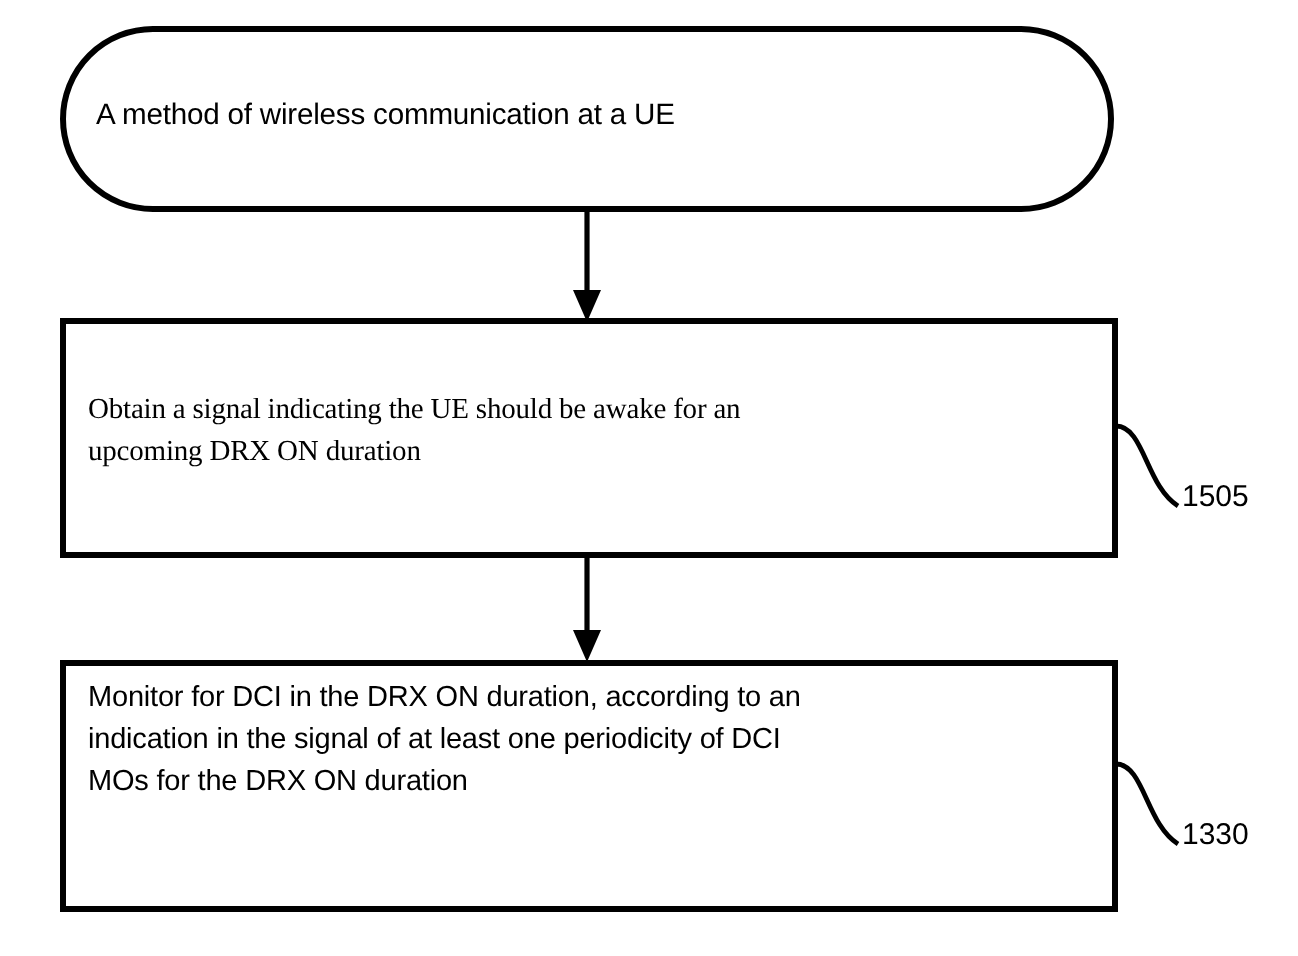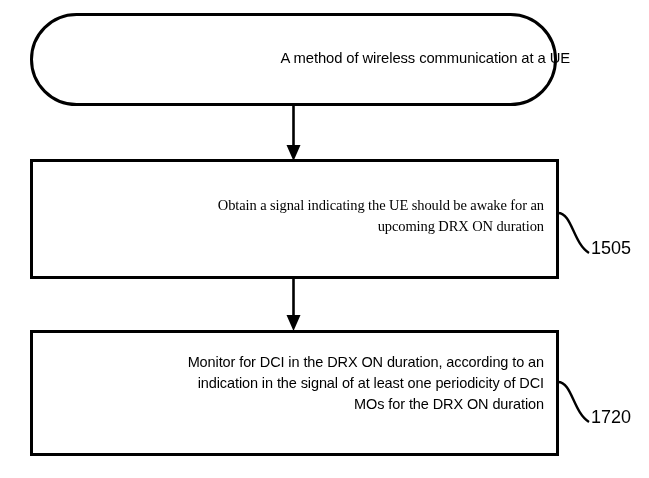--- a/index.html
+++ b/index.html
@@ -20,21 +20,21 @@
     position: absolute;
     left: 0;
     top: 0;
     width: 649px;
     height: 478px;
   }
 
   
   .node-text {
     position: absolute;
-    text-align: right;
+    text-align: left;
     color: #000000;
     font-family: "Liberation Sans", sans-serif;
     font-size: 14.5px;
     line-height: 21px;
     letter-spacing: -0.1px;
     white-space: pre-line;
     user-select: none;
   }
 
   #start-terminator-text {
@@ -47,28 +47,28 @@
 
   #step-1505-text {
     left: 44px;
     top: 195px;
     width: 500px;
     font-family: Liberation Serif, serif;
   }
 
   #step-1510-text {
     left: 44px;
-    top: 352px;
+    top: 339px;
     width: 500px;
   }
 
   .ref-label {
     position: absolute;
     font-family: "Liberation Sans", sans-serif;
-    font-size: 18px;
+    font-size: 15px;
     line-height: 17px;
     color: #000000;
     white-space: nowrap;
     user-select: none;
     text-align: center;
   }
 
   #ref-1505-label {
     left: 591px;
     top: 240px;
@@ -109,13 +109,13 @@
 
 <div class="node-text" id="step-1505-text">Obtain a signal indicating the UE should be awake for an
 upcoming DRX ON duration</div>
 
 <div class="node-text" id="step-1510-text">Monitor for DCI in the DRX ON duration, according to an
 indication in the signal of at least one periodicity of DCI
 MOs for the DRX ON duration</div>
 
 <div class="ref-label" id="ref-1505-label">1505</div>
 
-<div class="ref-label" id="ref-1510-label">1720</div>
+<div class="ref-label" id="ref-1510-label">1330</div>
 
 </body></html>

